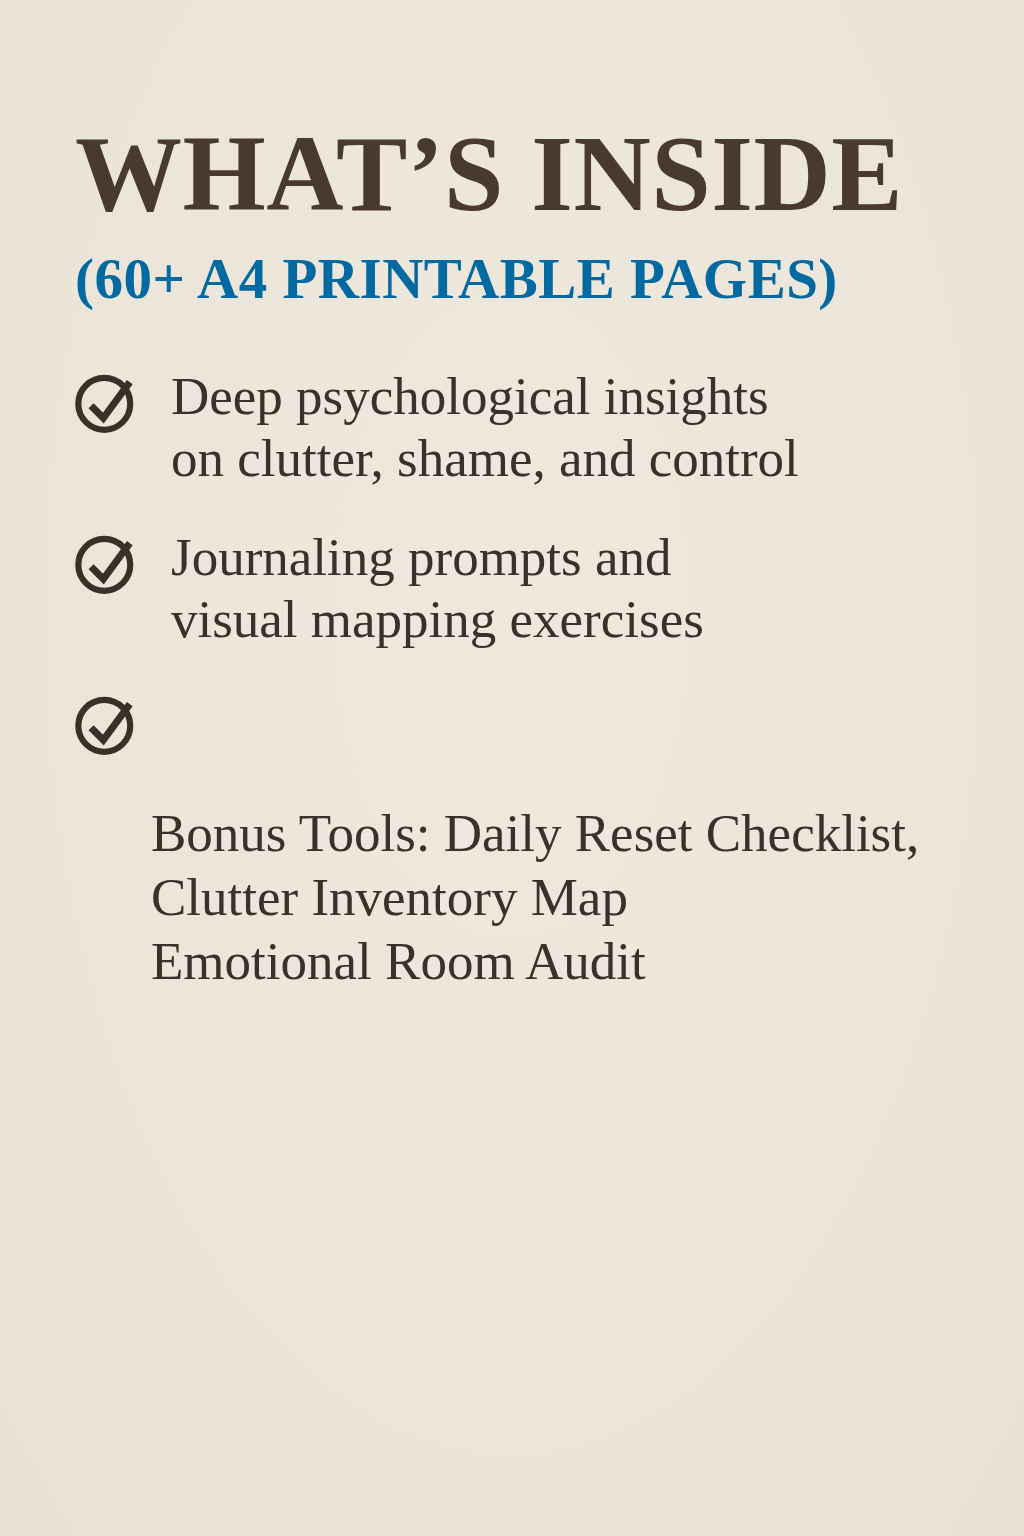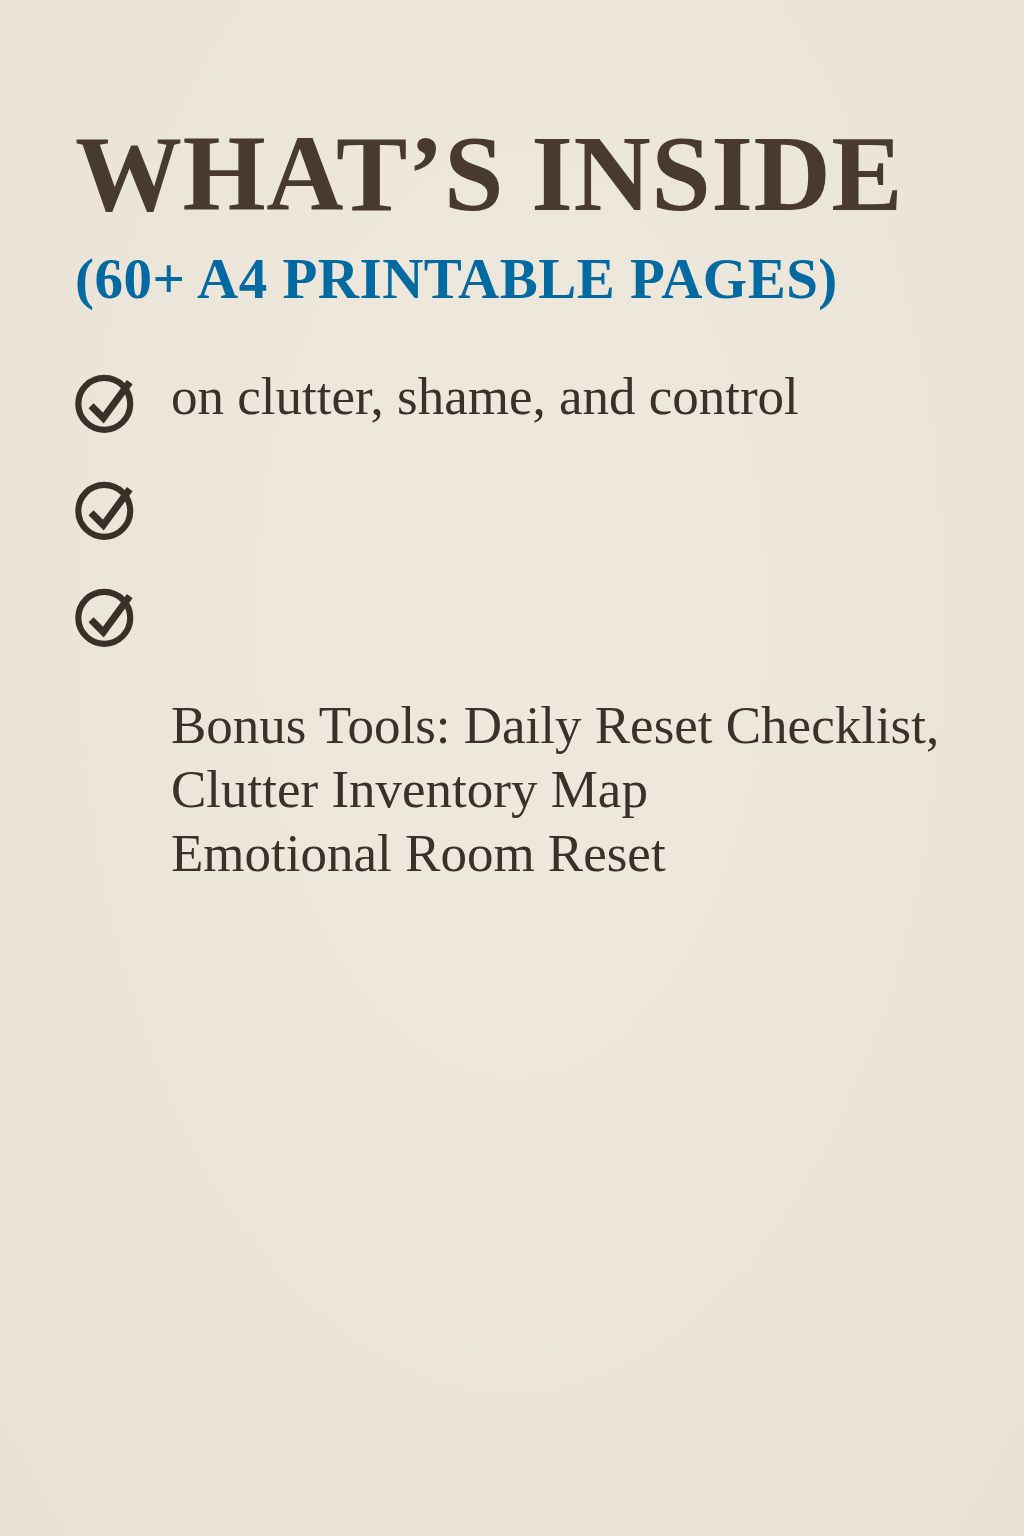--- a/index.html
+++ b/index.html
@@ -63,21 +63,21 @@
   .item-text {
     font-size: 53px;
     line-height: 62px;
     color: #3a312a;
   }
 
   .text-line { white-space: nowrap; }
 
   .bonus {
     margin-top: 44px;
-    margin-left: 96px;
+    margin-left: 76px;
     font-size: 53px;
     line-height: 64px;
     color: #3a312a;
   }
 </style>
 </head>
 <body>
 
 <div class="page">
 
@@ -88,44 +88,49 @@
   <ul class="checklist">
 
     <li class="check-item">
       <span class="check-icon">
         <svg viewBox="0 0 72 72" xmlns="http://www.w3.org/2000/svg">
           <circle cx="31" cy="39" r="27.5" fill="none" stroke="#3a3028" stroke-width="6.5"></circle>
           <path d="M17 41 L30 54 L58 16" fill="none" stroke="#3a3028" stroke-width="7.5" stroke-linejoin="miter"></path>
         </svg>
       </span>
       <div class="item-text">
+        <div class="text-line">Deep psychological insights</div>
         <div class="text-line">on clutter, shame, and control</div>
       </div>
     </li>
 
 
     <li class="check-item">
       <span class="check-icon">
         <svg viewBox="0 0 72 72" xmlns="http://www.w3.org/2000/svg">
           <circle cx="31" cy="39" r="27.5" fill="none" stroke="#3a3028" stroke-width="6.5"></circle>
           <path d="M17 41 L30 54 L58 16" fill="none" stroke="#3a3028" stroke-width="7.5" stroke-linejoin="miter"></path>
         </svg>
       </span>
+      <div class="item-text">
+        <div class="text-line">Journaling prompts and</div>
+        <div class="text-line">visual mapping exercises</div>
+      </div>
     </li>
 
     <li class="check-item">
       <span class="check-icon">
         <svg viewBox="0 0 72 72" xmlns="http://www.w3.org/2000/svg">
           <circle cx="31" cy="39" r="27.5" fill="none" stroke="#3a3028" stroke-width="6.5"></circle>
           <path d="M17 41 L30 54 L58 16" fill="none" stroke="#3a3028" stroke-width="7.5" stroke-linejoin="miter"></path>
         </svg>
       </span>
     </li>
 
   </ul>
 
   <div class="bonus">
     <div class="text-line">Bonus Tools: Daily Reset Checklist,</div>
     <div class="text-line">Clutter Inventory Map</div>
-    <div class="text-line">Emotional Room Reset</div>
+    <div class="text-line">Emotional Room Audit</div>
   </div>
 
 </div>
 
 </body></html>

